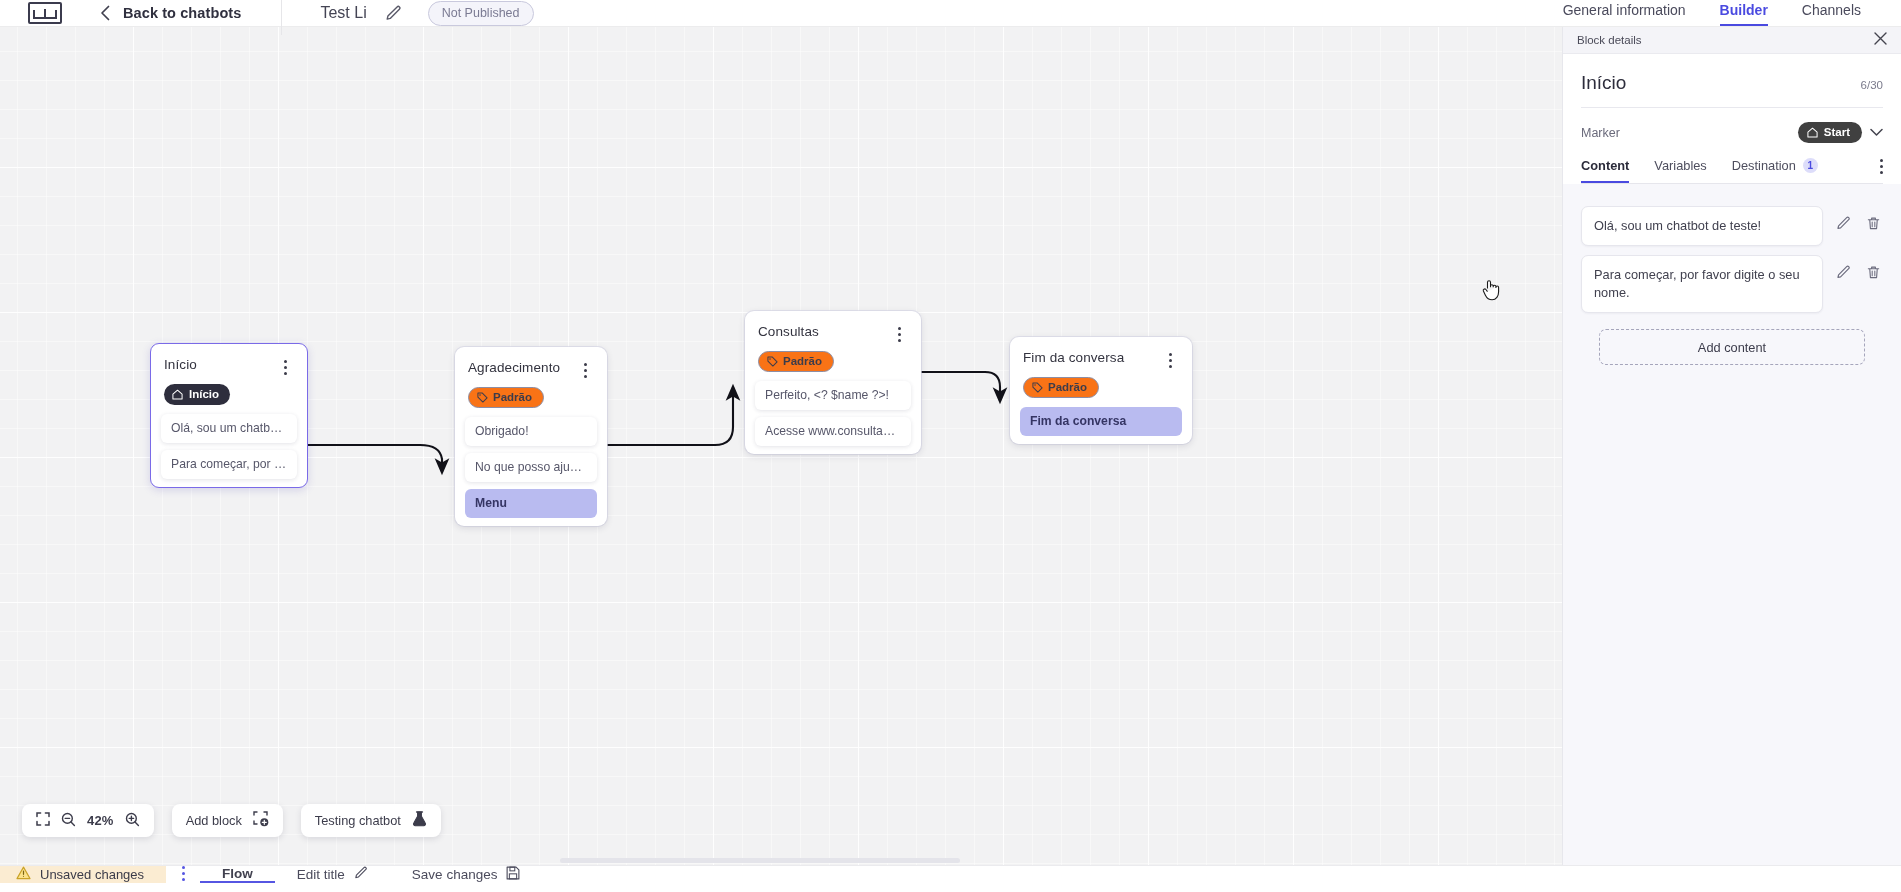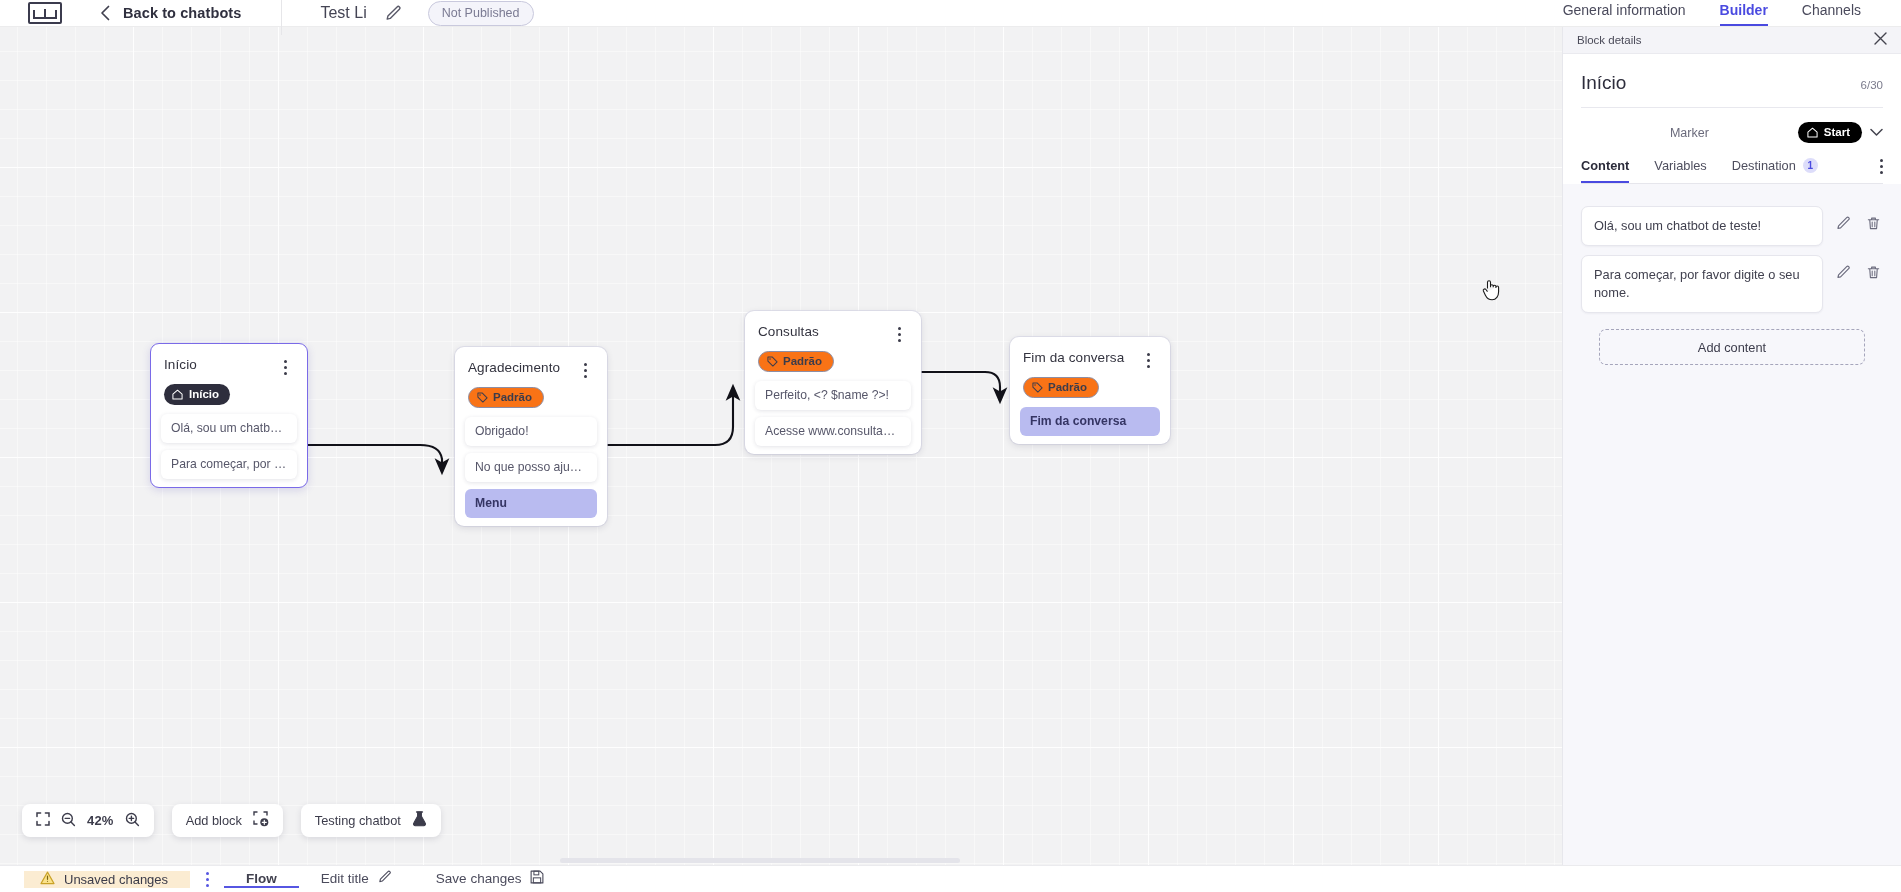--- a/index.html
+++ b/index.html
@@ -105,21 +105,21 @@
   .tool-pill .zoomlabel { font-weight: 600; font-size: 13px; letter-spacing: .2px; }
 
   .h-scroll {
     position: absolute; left: 560px; bottom: 2px; width: 400px; height: 5px;
     background: #e4e4ea; border-radius: 3px; z-index: 15;
   }
 
   
   .statusbar {
     position: absolute; bottom: 0; left: 0; width: 1901px; height: 27px;
-    background: #fff; border-top: 1px solid #ebebee; display: flex; align-items: center; z-index: 45; padding-left: 24px;
+    background: #fff; border-top: 1px solid #ebebee; display: flex; align-items: flex-start; z-index: 45;
   }
   .unsaved {
     display: flex; align-items: center; gap: 9px; background: #fbecd2;
     padding: 0 22px 0 16px; font-size: 13px; color: #3b3b49; font-weight: 500;
   }
   .status-dots { display: flex; flex-direction: column; justify-content: center; align-items: center; gap: 3px; width: 34px; cursor: pointer; }
   .status-dots i { width: 3px; height: 3px; border-radius: 50%; background: #5656e2; display: block; }
   .status-tab {
     display: flex; align-items: center; gap: 9px; padding: 0 22px;
     font-size: 13.5px; color: #4b4b5c; cursor: pointer; border-bottom: 2.5px solid transparent;
@@ -136,24 +136,24 @@
   .panel-strip {
     height: 27px; background: #f4f4f8; border-bottom: 1px solid #eaeaef;
     display: flex; align-items: center; justify-content: space-between; padding: 0 14px;
   }
   .panel-strip-label { font-size: 11.5px; color: #4a4a58; }
   .panel-body { background: #fff; padding: 0 18px; }
   .panel-title-row { display: flex; align-items: baseline; padding: 18px 0 0; }
   .panel-title { font-size: 19px; color: #2d2d3c; font-weight: 400; flex: 1; }
   .panel-count { font-size: 11.5px; color: #7b7b8c; }
   .panel-hr { height: 1px; background: #e8e8ee; margin: 13px 0 0; }
-  .marker-row { display: flex; align-items: center; padding: 14px 0 0; text-align: center; }
+  .marker-row { display: flex; align-items: center; padding: 14px 0 0; }
   .marker-label { font-size: 12.5px; color: #6a6a7b; flex: 1; }
   .marker-pill {
-    display: inline-flex; align-items: center; gap: 6px; background: #000000; color: #fff;
+    display: inline-flex; align-items: center; gap: 6px; background: #404040; color: #fff;
     border-radius: 13px; font-size: 11.5px; font-weight: 600; padding: 4px 12px 5px 9px;
   }
   .marker-caret { margin-left: 8px; color: #44444f; display: flex; align-items: center; cursor: pointer; }
 
   .panel-tabs { display: flex; align-items: flex-end; margin-top: 15px; border-bottom: 1px solid #e6e6ec; }
   .ptab {
     font-size: 12.8px; color: #4e4e5e; padding: 0 0 8px; margin-right: 25px;
     border-bottom: 2.5px solid transparent; cursor: pointer; display: flex; align-items: center; gap: 7px;
   }
   .ptab.active { color: #2b2b3a; font-weight: 600; border-bottom-color: #4a4ae0; }
@@ -281,21 +281,21 @@
             <circle cx="3.3" cy="3.3" r=".85" fill="#3c3c4b"></circle>
           </svg>
         <span>Padrão</span>
       </span>
       <div class="node-rows">
         <div class="node-row">Perfeito, &lt;? $name ?&gt;!</div>
         <div class="node-row">Acesse www.consultas.com par...</div>
       </div>
     </div>
 
-    <div class="node" style="left:1010px; top:310px; width:160px;">
+    <div class="node" style="left:1010px; top:310px; width:182px;">
       <div class="node-head">
         <span class="node-title">Fim da conversa</span>
         <span class="node-dots">
             <i></i>
             <i></i>
             <i></i>
           </span>
       </div>
       <span class="badge-tag">
         <svg width="11" height="11" viewBox="0 0 12 12">

